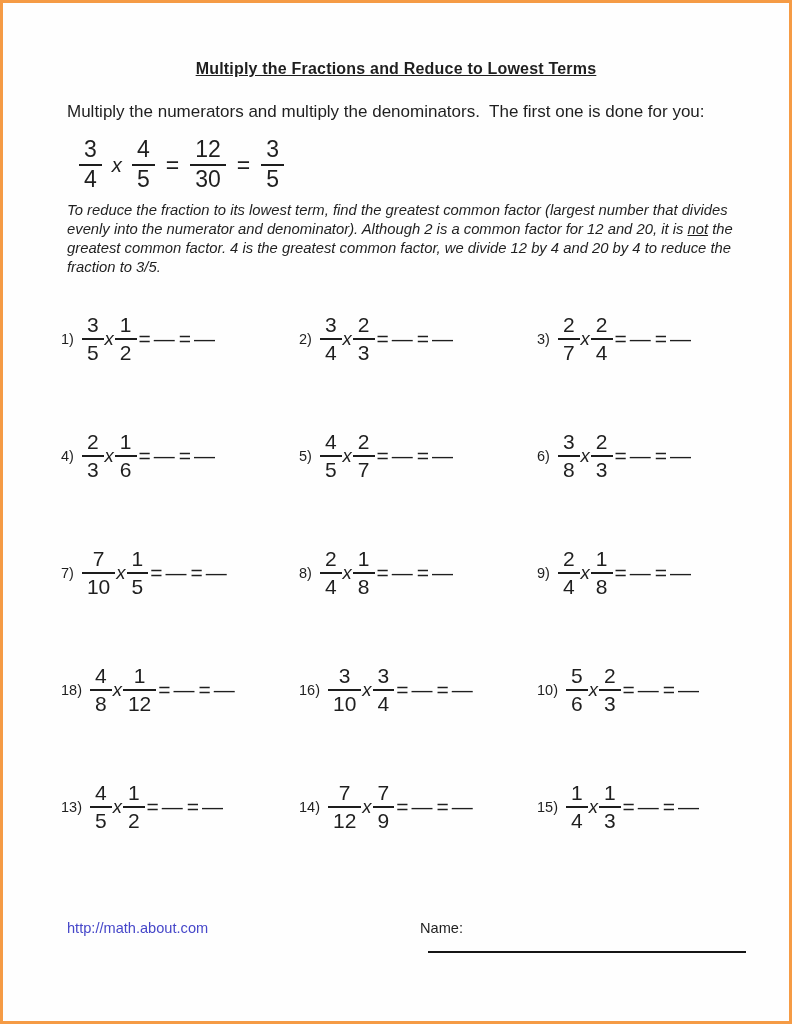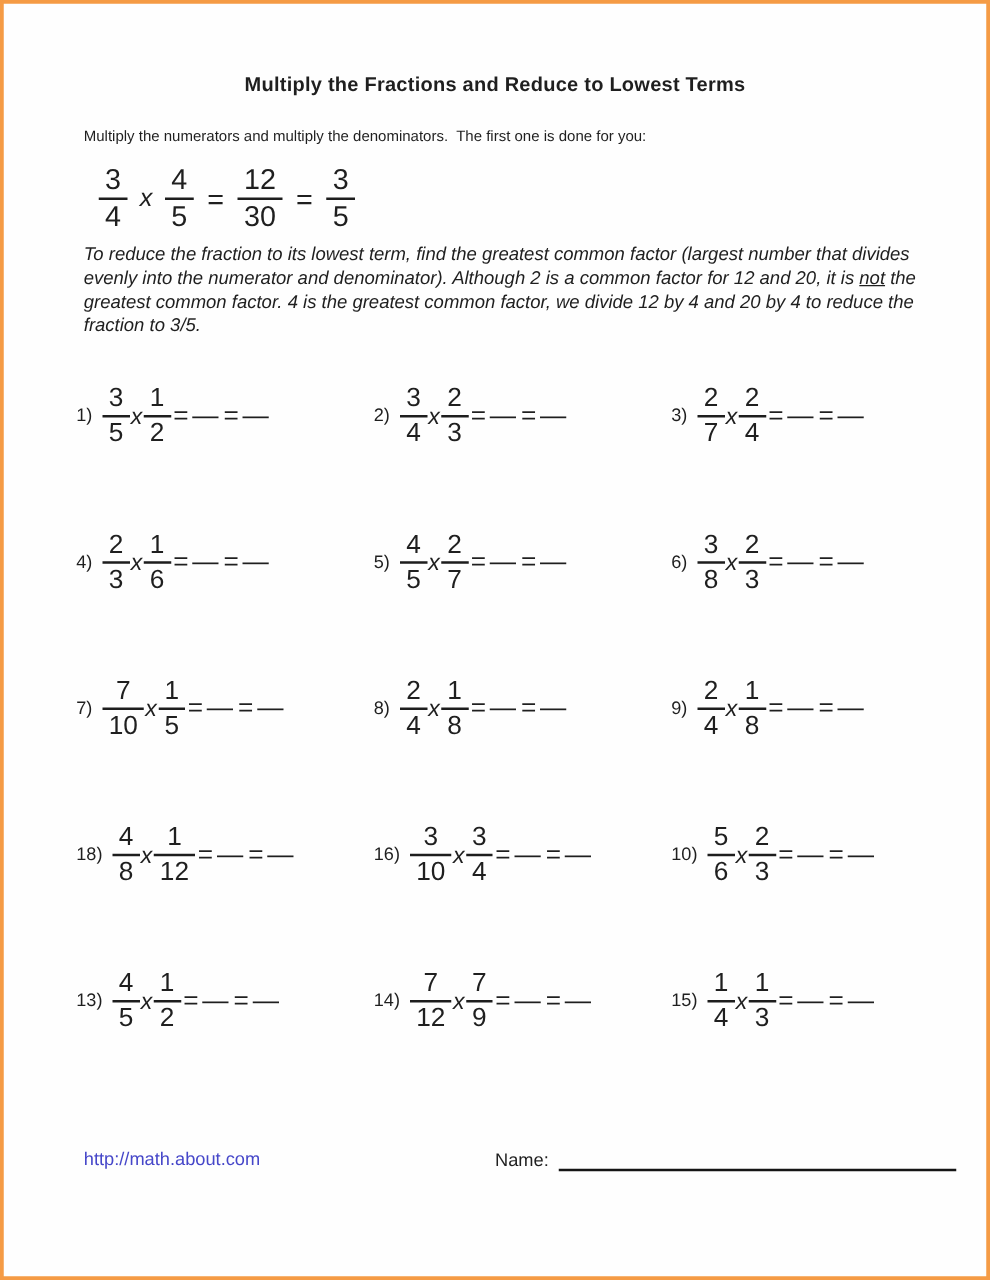--- a/index.html
+++ b/index.html
@@ -16,25 +16,26 @@
     height: 1024px;
     background: #fefefe;
     border: 3px solid #f59b45;
     overflow: hidden;
   }
   .title {
     margin-top: 57px;
     text-align: center;
     font-size: 16px;
     font-weight: bold;
+    text-decoration: underline;
     letter-spacing: 0.2px;
   }
   .intro {
     margin: 24px 60px 0 64px;
-    font-size: 12px;
+    font-size: 17px;
     white-space: pre-wrap;
   }
   .example {
     margin: 14px 0 0 76px;
     display: flex;
     align-items: center;
     gap: 9px;
     font-size: 23px;
     height: 58px;
   }
@@ -94,24 +95,25 @@
   }
   .site-link {
     position: absolute;
     left: 64px;
     top: 4px;
     color: #4647c9;
     cursor: pointer;
   }
   .name-group {
     position: absolute;
-    left: 393px;
+    left: 417px;
     top: 4px;
     display: flex;
-    align-items: center;
+    align-items: flex-start;
+    flex-direction: column;
   }
   .name-line {
     display: inline-block;
     width: 318px;
     height: 15px;
     margin-left: 8px;
     border-bottom: 2px solid #151515;
   }
 </style>
 </head>

